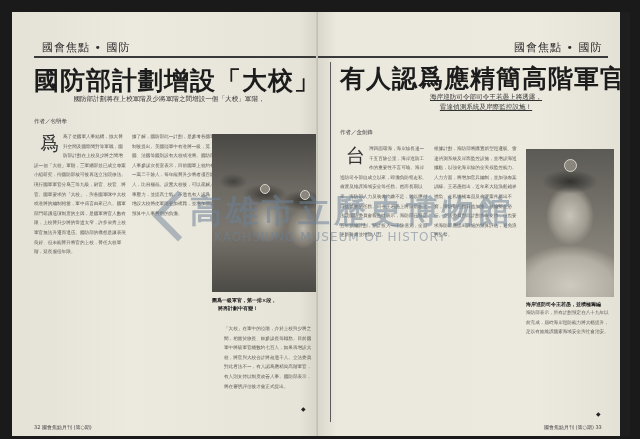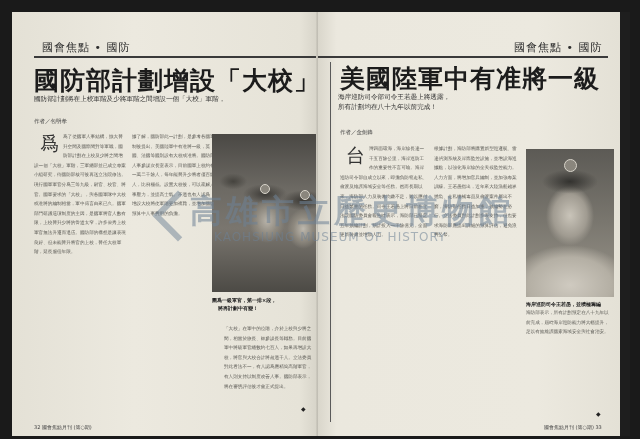--- a/index.html
+++ b/index.html
@@ -32,21 +32,21 @@
       position: absolute; font-family: "DejaVu Sans", sans-serif; font-size: 11px;
       color: #2d2d2d; letter-spacing: 1px;
     }
     .rule { position: absolute; height: 2px; background: #3a3a3a; }
     .headline {
       position: absolute; font-family: "DejaVu Serif", serif; font-weight: bold;
       color: #1c1c1c; font-size: 25px; letter-spacing: 1px; white-space: nowrap;
     }
     .deck {
       position: absolute; font-family: "DejaVu Sans", sans-serif; font-size: 6.6px;
-      line-height: 10px; color: #333;
+      line-height: 10px; color: #333; text-align: center;
     }
     .byline {
       position: absolute; font-family: "DejaVu Sans", sans-serif; font-size: 5.5px; color: #444;
     }
     .col {
       position: absolute; font-family: "DejaVu Sans", sans-serif; font-size: 4.6px;
       line-height: 9.6px; color: #5b5a55; overflow: hidden; word-break: break-all;
     }
     .dropcap {
       float: left; font-family: "DejaVu Serif", serif; font-size: 19px; line-height: 20px;
@@ -135,25 +135,25 @@
     <div class="folio" style="left:22px; top:412px;">32 國會焦點月刊 (第○期)</div>
   </div>
 
   <div class="gutter"></div>
 
   <div class="page-right">
     <div class="sep" style="left:12px; top:50px; height:360px;"></div>
     <div class="section-tag" style="left:196px; top:28px;">國會焦點 • 國防</div>
     <div class="rule" style="left:0; top:44px; width:290px;"></div>
 
-    <div class="headline" style="left:22px; top:50px;">美國陸軍中有准將一級</div>
+    <div class="headline" style="left:22px; top:50px;">有人認爲應精簡高階軍官</div>
 
-    <div class="deck" style="left:20px; top:80px; width:260px;">
+    <div class="deck" style="left:38px; top:80px; width:260px;text-decoration:underline;">
       <div>海岸巡防司令部司令王若愚上將透露，</div>
-      <div>所有計劃均在八十九年以前完成！</div>
+      <div>雷達偵測系統及岸際監控設施！</div>
     </div>
     <div class="byline" style="left:22px; top:117px;">作者／金劍鋒</div>
 
     <div class="col" style="left:22px; top:132px; width:88px; height:278px;">
       <span class="dropcap">台</span>
       <span>灣四面環海，海岸線長達一千五百餘公里，海岸巡防工作的重要性不言可喻。海岸巡防司令部自成立以來，即擔負防範走私、偷渡及維護海域安全等任務。然而長期以來，海防部人力及裝備均嫌不足，難以應付日益繁重的任務。司令王若愚上將日前在立法院國防委員會報告時表示，海防部已擬定五年擴編計劃，預計投入一千餘億元，全面更新裝備並增加人力。</span>
     </div>
     <div class="col" style="left:116px; top:132px; width:86px; height:278px;">根據計劃，海防部將購置新型巡邏艇、雷達偵測系統及岸際監控設施，並增設海巡據點，以強化海岸線的全天候監控能力。人力方面，將增加官兵編制，並加強專業訓練。王若愚指出，近年來大陸漁船越界捕魚、走私槍械毒品及偷渡案件層出不窮，海防部任務日益加重，擴編勢在必行。立法委員對此計劃多表支持，但也要求海防部應提出詳細的預算評估，避免浪費公帑。</div>
     <div class="col" style="left:208px; top:296px; width:84px; height:100px;">海防部表示，所有計劃預定在八十九年以前完成，屆時海岸巡防能力將大幅提升，足以有效維護國家海域安全與社會治安。</div>
 

